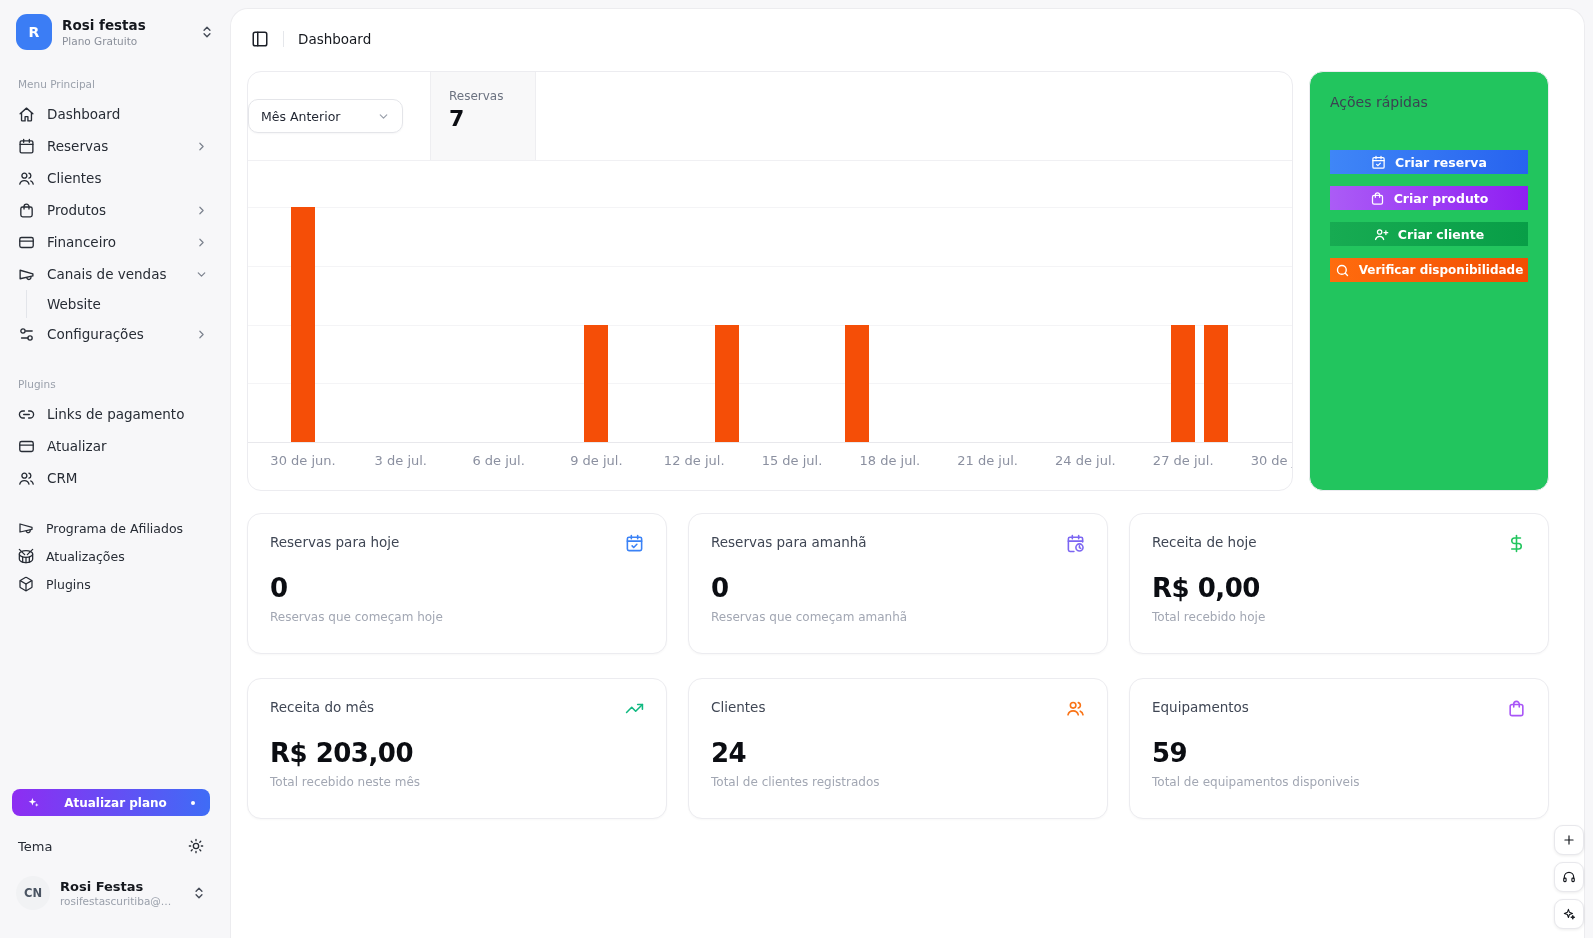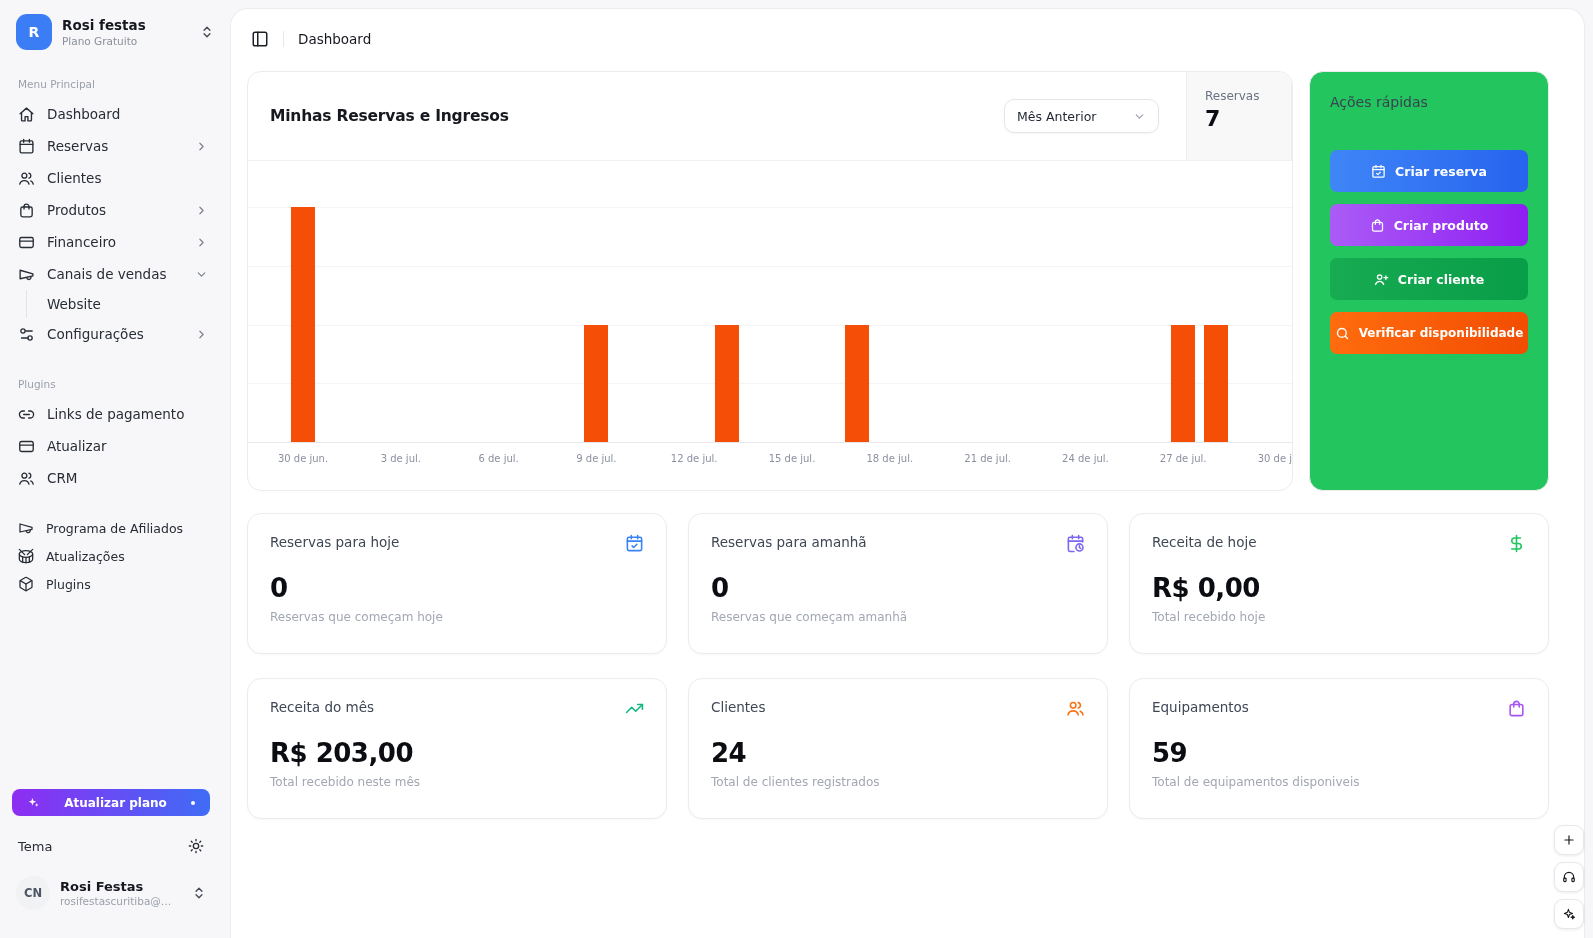--- a/index.html
+++ b/index.html
@@ -64,26 +64,26 @@
   .head-stat .lbl { font-size:12px; color:#6b7280; }
   .head-stat .val { font-weight:800; color:#0b0d12; margin-top:3px; letter-spacing:-0.5px; }
   .head-stat.gray .val { font-size:22px; }
   .head-stat.white .val { font-size:24px; }
 
   .chart-plot { position:relative; height:282px; margin:0; flex:0 0 auto; }
   .gridline { position:absolute; left:0; right:0; height:1px; background:#f4f4f6; }
   .axis-line { position:absolute; left:0; right:0; bottom:0; height:1px; background:#e8e8ec; }
   .bar { position:absolute; bottom:1px; width:24px; border-radius:0; }
   .x-axis { position:relative; height:40px; }
-  .x-tick { position:absolute; top:10px; transform:translateX(-50%); font-size:10px; color:#8b90a0; white-space:nowrap; }
+  .x-tick { position:absolute; top:10px; transform:translateX(-50%); font-size:13px; color:#8b90a0; white-space:nowrap; }
 
   .actions-card { width:240px; height:420px; border:1px solid #ececf0; border-radius:14px; background:#22c55e; padding:22px 20px; }
   .actions-title { font-size:14px; color:#3b4252; }
   .actions-stack { margin-top:40px; display:flex; flex-direction:column; gap:12px; }
-  .action-btn { height:42px; border:none; border-radius:7px; color:#fff; font-family:inherit; font-size:12.5px;
+  .action-btn { height:24px; border:none; border-radius:0; color:#fff; font-family:inherit; font-size:12.5px;
     font-weight:700; display:flex; align-items:center; justify-content:center; gap:9px; cursor:pointer; }
   .action-btn.blue   { background:linear-gradient(90deg,#3f86f7,#2763ef); }
   .action-btn.purple { background:linear-gradient(90deg,#ab5cf6,#8f1ef2); }
   .action-btn.green  { background:linear-gradient(90deg,#17ab52,#089e47); }
   .action-btn.orange { background:linear-gradient(90deg,#ff6c0e,#f24d02); font-size:12px; }
 
   .stats-grid { margin-top:22px; display:grid; grid-template-columns:repeat(3,420px); gap:24px 21px; }
   .stat-card { height:141px; border:1px solid #ececf0; border-radius:14px; background:#fff; padding:20px 22px;
     box-shadow:0 1px 2px rgba(16,24,40,.03); }
   .stat-top { display:flex; align-items:flex-start; justify-content:space-between; }
@@ -335,21 +335,20 @@
       </span>
     <span class="topbar-divider"></span>
     <span class="breadcrumb">Dashboard</span>
   </div>
 
   <div class="content">
     <div class="row-a">
 
       <section class="chart-card">
         <div class="chart-head">
-          <h2 class="chart-title">Minhas Reservas e Ingresos</h2>
           <div class="period-select">
             <span>Mês Anterior</span>
             <span class="chev">
                 <svg width="13" height="13" viewBox="0 0 24 24" fill="none" stroke="currentColor" stroke-width="2.2" stroke-linecap="round" stroke-linejoin="round">
                   <path d="m6 9 6 6 6-6"></path>
                 </svg>
               </span>
           </div>
           <div class="head-stat gray">
             <div class="lbl">Reservas</div>

